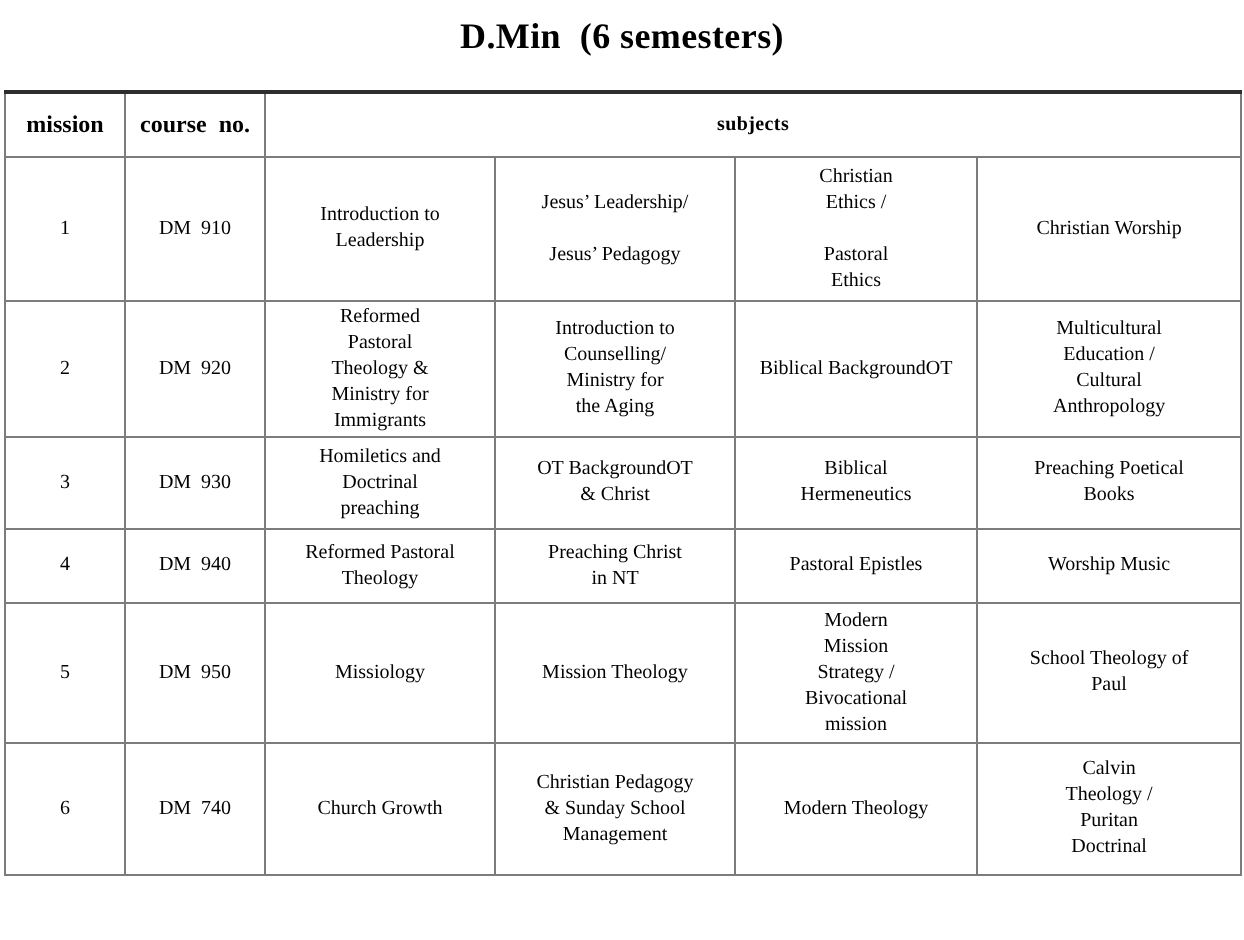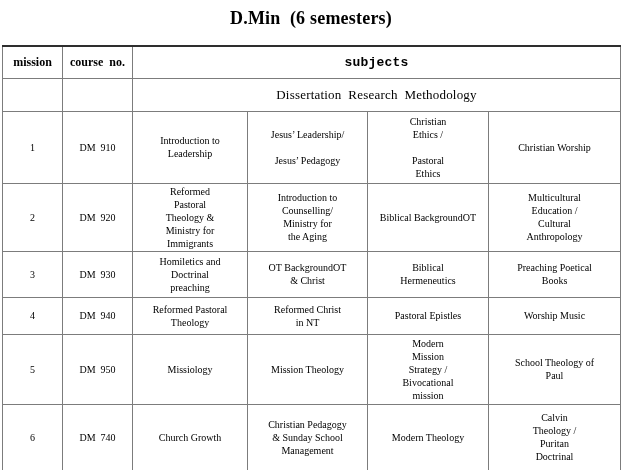--- a/index.html
+++ b/index.html
@@ -45,23 +45,23 @@
     line-height: 13px;
     font-family: "Liberation Serif", serif;
     overflow: hidden;
   }
   th.small-head {
     font-weight: bold;
     font-size: 12px;
     white-space: pre;
   }
   th.subjects-head {
-    font-family: Liberation Mono, monospace;
+    font-family: Liberation Serif, serif;
     font-weight: 600;
-    font-size: 13px;
+    font-size: 10px;
     letter-spacing: 0.2px;
   }
   tr.diss-row td.diss-cell {
     font-size: 13px;
     letter-spacing: 0.2px;
   }
   td.course-cell { white-space: pre; margin-left: 12px; }
 </style>
 </head>
 <body>
@@ -80,25 +80,20 @@
       <col style="width:132px">
     </colgroup>
     <thead>
       <tr style="height:32px">
         <th class="small-head">mission</th>
         <th class="small-head">course  no.</th>
         <th class="subjects-head" colspan="4">subjects</th>
       </tr>
     </thead>
     <tbody>
-      <tr class="diss-row" style="height:33px">
-        <td></td>
-        <td></td>
-        <td class="diss-cell" colspan="4">Dissertation  Research  Methodology</td>
-      </tr>
 
       <tr style="height:72px">
         <td>1</td>
         <td class="course-cell">DM  910</td>
         <td>Introduction to
 Leadership</td>
         <td>Jesus’ Leadership/
 
 Jesus’ Pedagogy</td>
         <td>Christian
@@ -140,21 +135,21 @@
 Hermeneutics</td>
         <td>Preaching Poetical
 Books</td>
       </tr>
 
       <tr style="height:37px">
         <td>4</td>
         <td class="course-cell">DM  940</td>
         <td>Reformed Pastoral
 Theology</td>
-        <td>Reformed Christ
+        <td>Preaching Christ
 in NT</td>
         <td>Pastoral Epistles</td>
         <td>Worship Music</td>
       </tr>
 
       <tr style="height:70px">
         <td>5</td>
         <td class="course-cell">DM  950</td>
         <td>Missiology</td>
         <td>Mission Theology</td>

